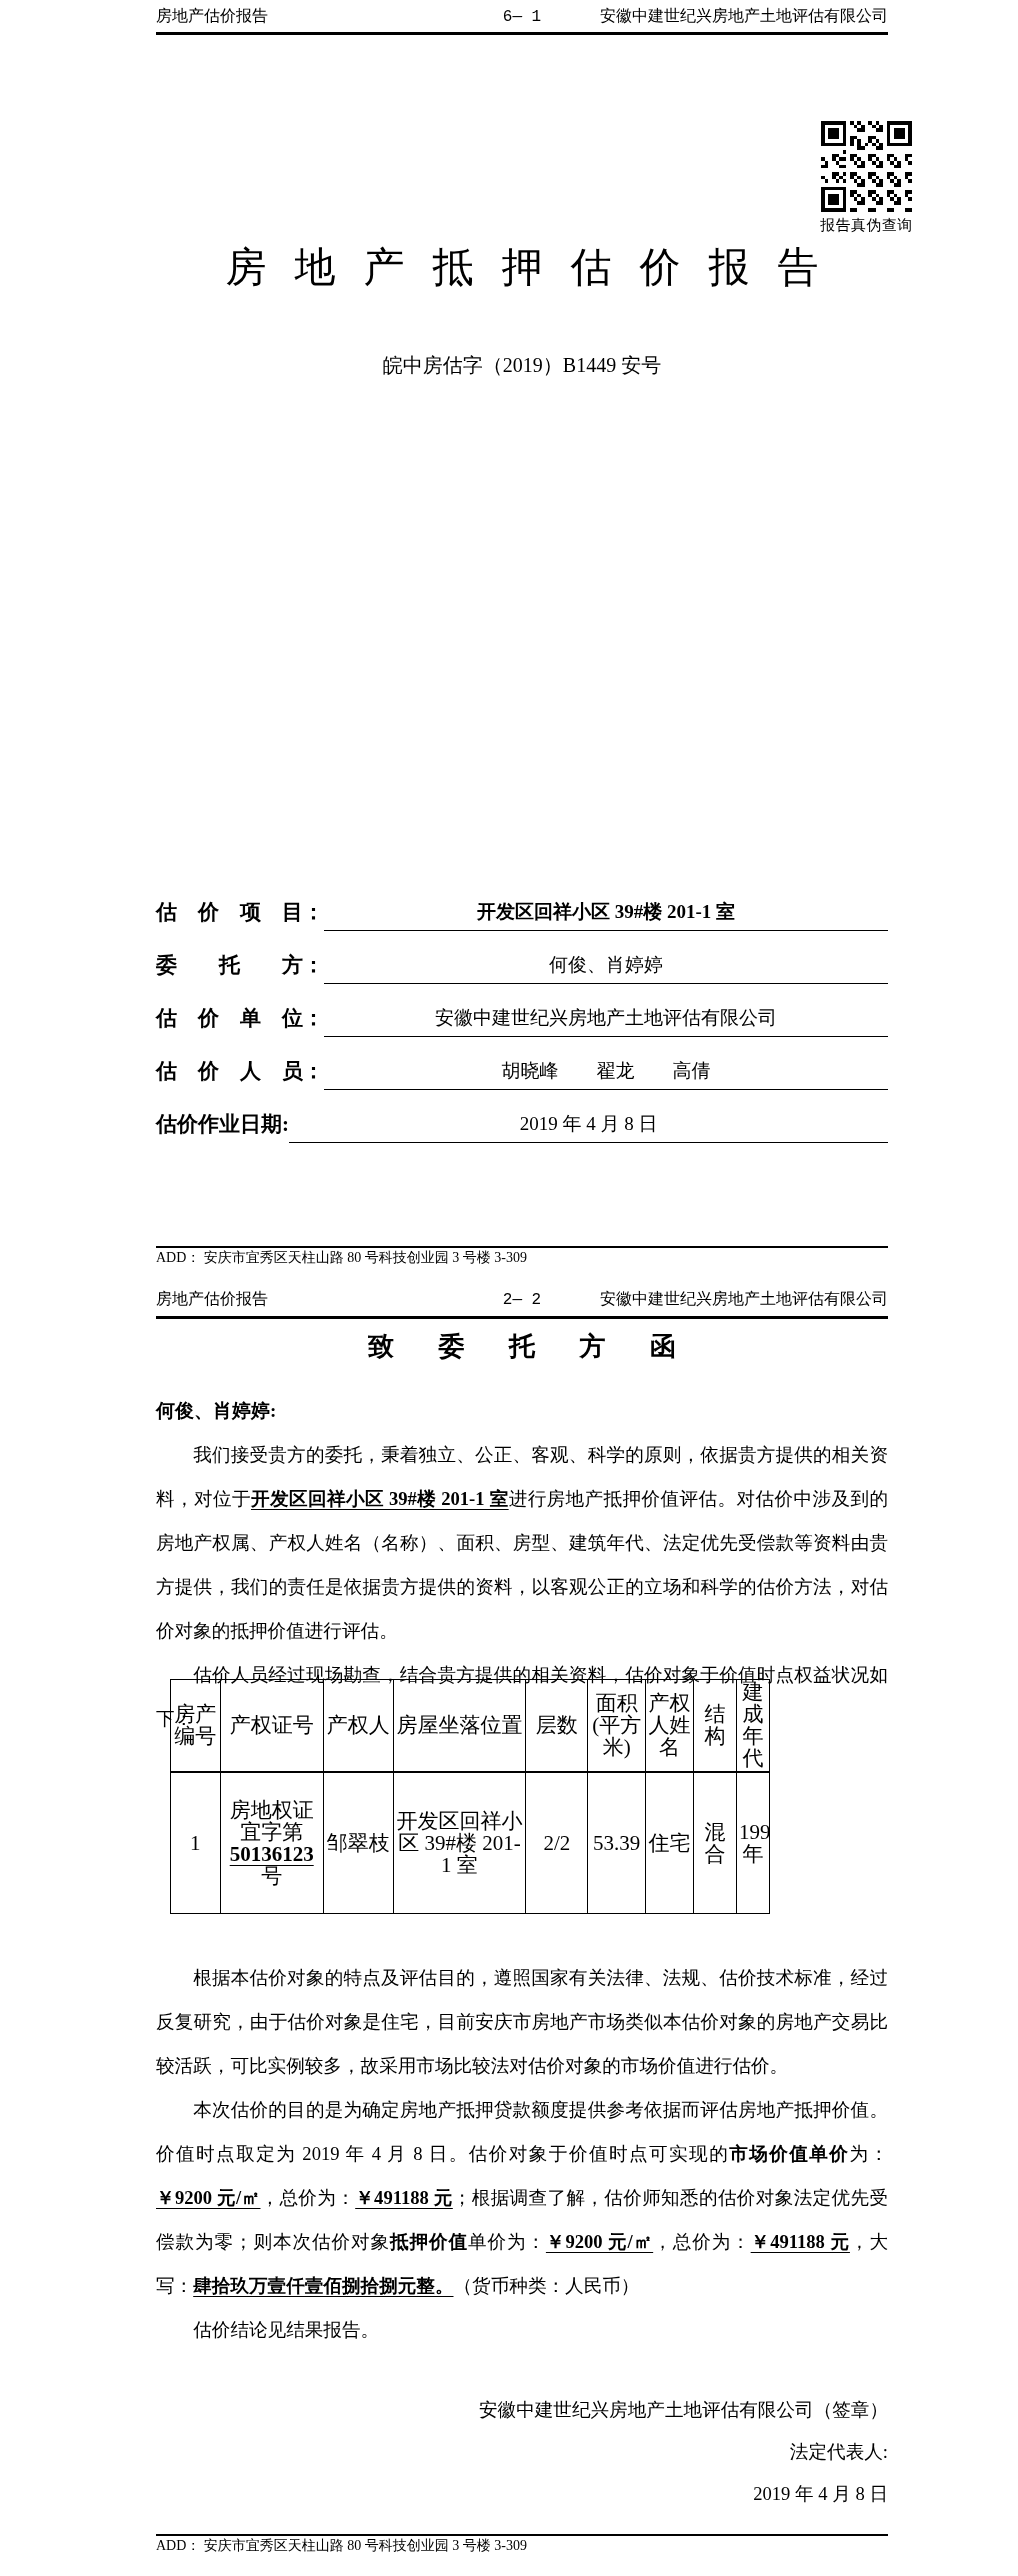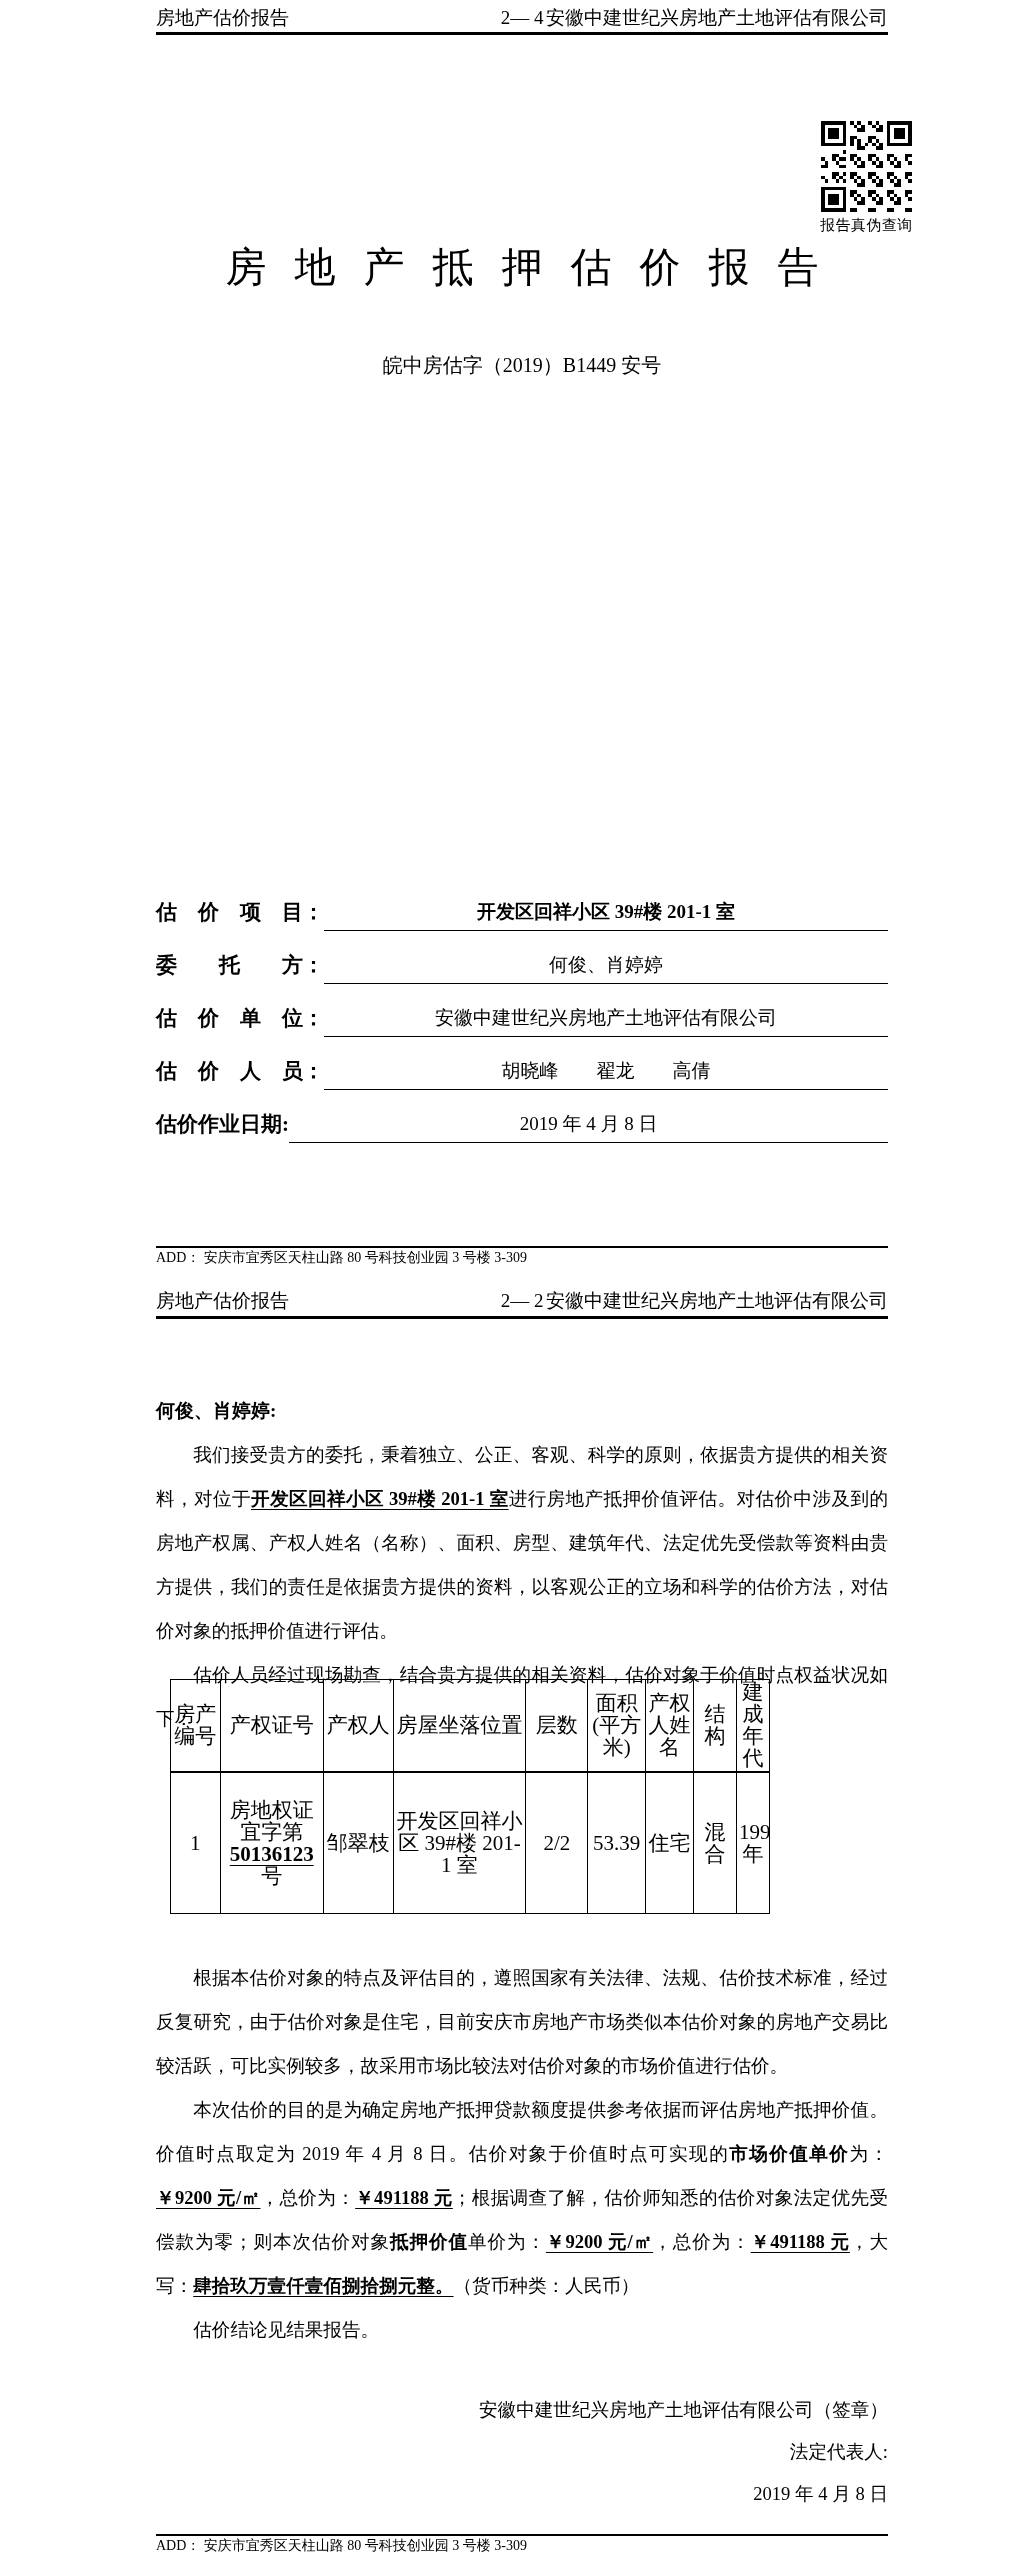--- a/index.html
+++ b/index.html
@@ -11,21 +11,21 @@
     color:#000;
     overflow:hidden;
   }
   .abs{position:absolute;}
   
   .runhead{
     left:156px;top:7.7px;width:732px;
     display:flex;align-items:flex-end;
     border-bottom:3.2px solid #000;
     padding-bottom:5.8px;
-    font-size:19px;line-height:19px;
+    font-size:16px;line-height:19px;font-family:Liberation Mono, monospace;
   }
   .runhead .h-left{flex:1;text-align:left;}
   .runhead .h-mid{flex:0 0 auto;text-align:center;}
   .runhead .h-right{flex:1;text-align:right;}
   .runfoot{
     left:156px;width:732px;
     border-top:2.6px solid #000;
     font-size:14px;line-height:19px;
   }
   
@@ -85,21 +85,21 @@
   
   .sigline{left:156px;width:732px;text-align:right;font-size:18.6px;line-height:26px;white-space:nowrap;}
 </style>
 </head>
 <body>
 
 <div class="page">
 
   <div class="abs runhead">
     <span class="h-left">房地产估价报告</span>
-    <span class="h-mid">2— 4</span>
+    <span class="h-mid">6— 1</span>
     <span class="h-right">安徽中建世纪兴房地产土地评估有限公司</span>
   </div>
 
   <div class="abs qr-wrap">
     <svg id="qr-svg" viewBox="0 0 25 25" xmlns="http://www.w3.org/2000/svg" fill="#000" shape-rendering="crispEdges">
         <rect x="8" y="0" width="1" height="1"></rect>
         <rect x="10" y="0" width="1" height="1"></rect>
         <rect x="13" y="0" width="1" height="1"></rect>
         <rect x="15" y="0" width="1" height="1"></rect>
         <rect x="9" y="1" width="1" height="1"></rect>
@@ -282,20 +282,21 @@
   </div>
 
   <div class="abs runfoot" style="top:1246px;">ADD：  安庆市宜秀区天柱山路 80 号科技创业园 3 号楼 3-309</div>
 
   <div class="abs runhead" style="top:1291px;">
     <span class="h-left">房地产估价报告</span>
     <span class="h-mid">2— 2</span>
     <span class="h-right">安徽中建世纪兴房地产土地评估有限公司</span>
   </div>
 
+  <div class="abs letter-title">致 委 托 方 函</div>
 
   <div class="abs salutation">何俊、肖婷婷:</div>
 
   <div class="abs paras" style="top:1433px;">
     <p><span>我们接受贵方的委托，秉着独立、公正、客观、科学的原则，依据贵方提供的相关资料，对位于</span><span class="bold uline">开发区回祥小区 39#楼 201-1 室</span><span>进行房地产抵押价值评估。对估价中涉及到的房地产权属、产权人姓名（名称）、面积、房型、建筑年代、法定优先受偿款等资料由贵方提供，我们的责任是依据贵方提供的资料，以客观公正的立场和科学的估价方法，对估价对象的抵押价值进行评估。</span></p>
     <p>估价人员经过现场勘查，结合贵方提供的相关资料，估价对象于价值时点权益状况如下：</p>
   </div>
 
   <table class="prop">
     <colgroup>

